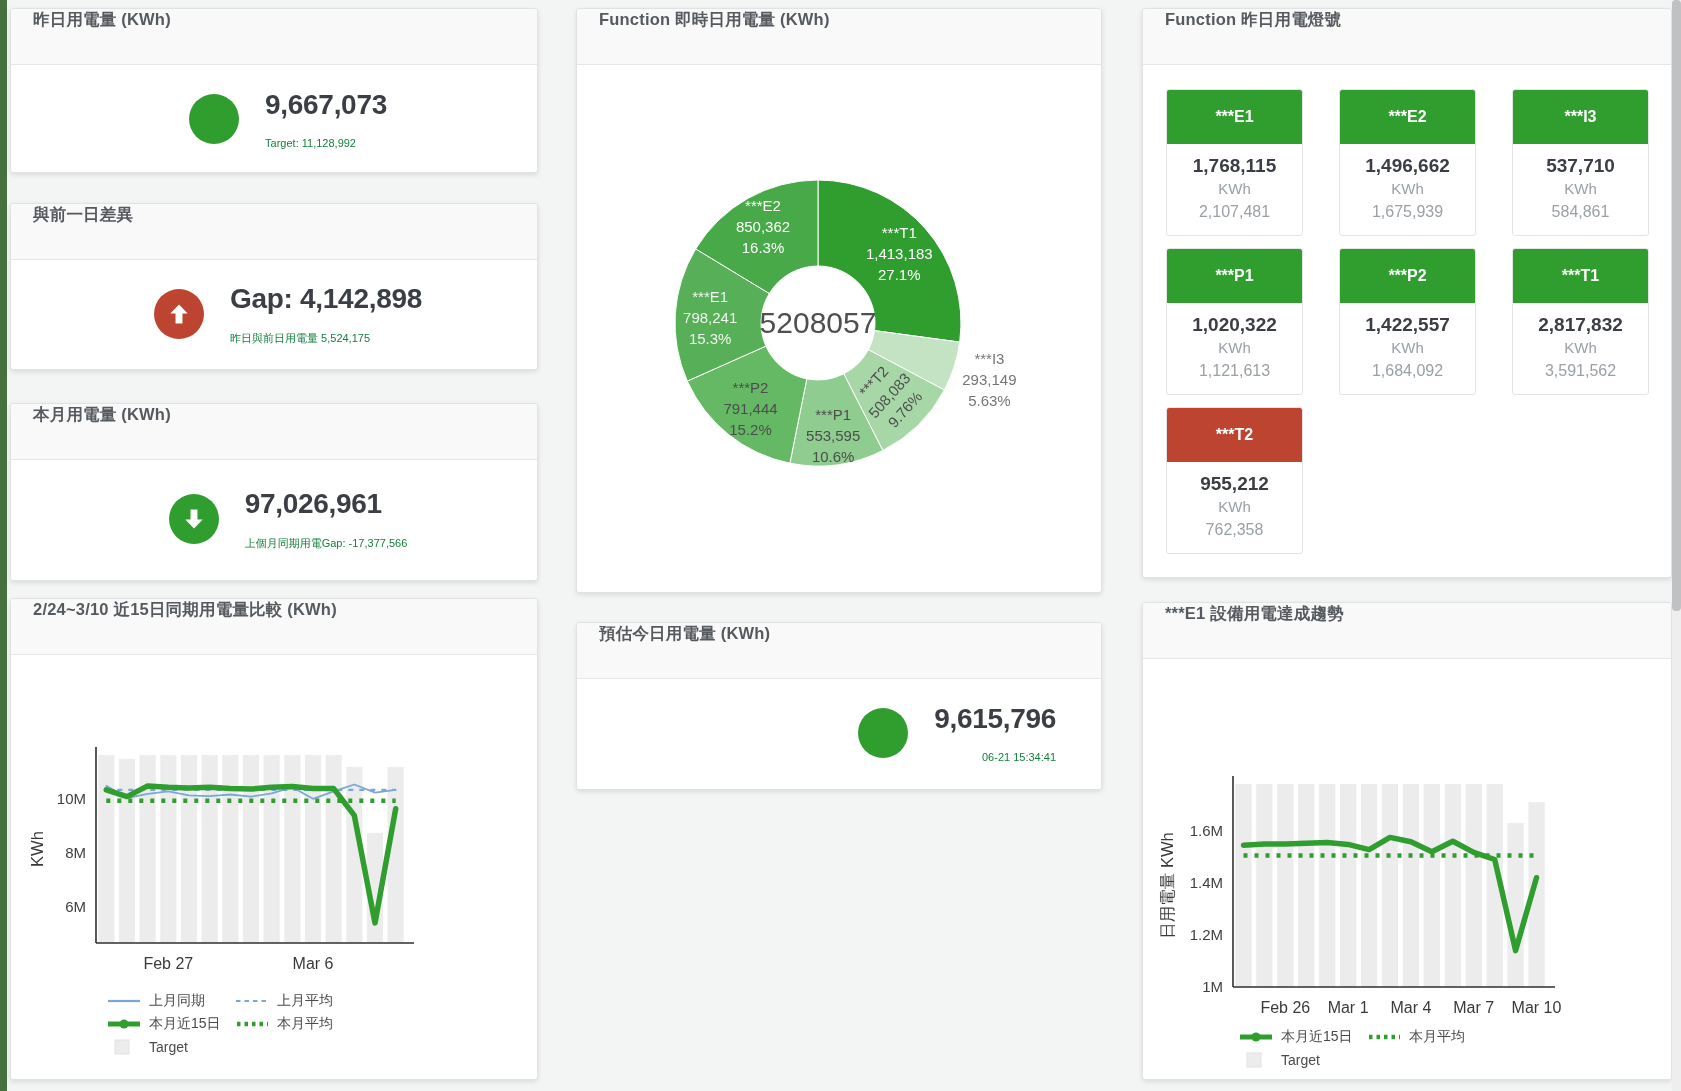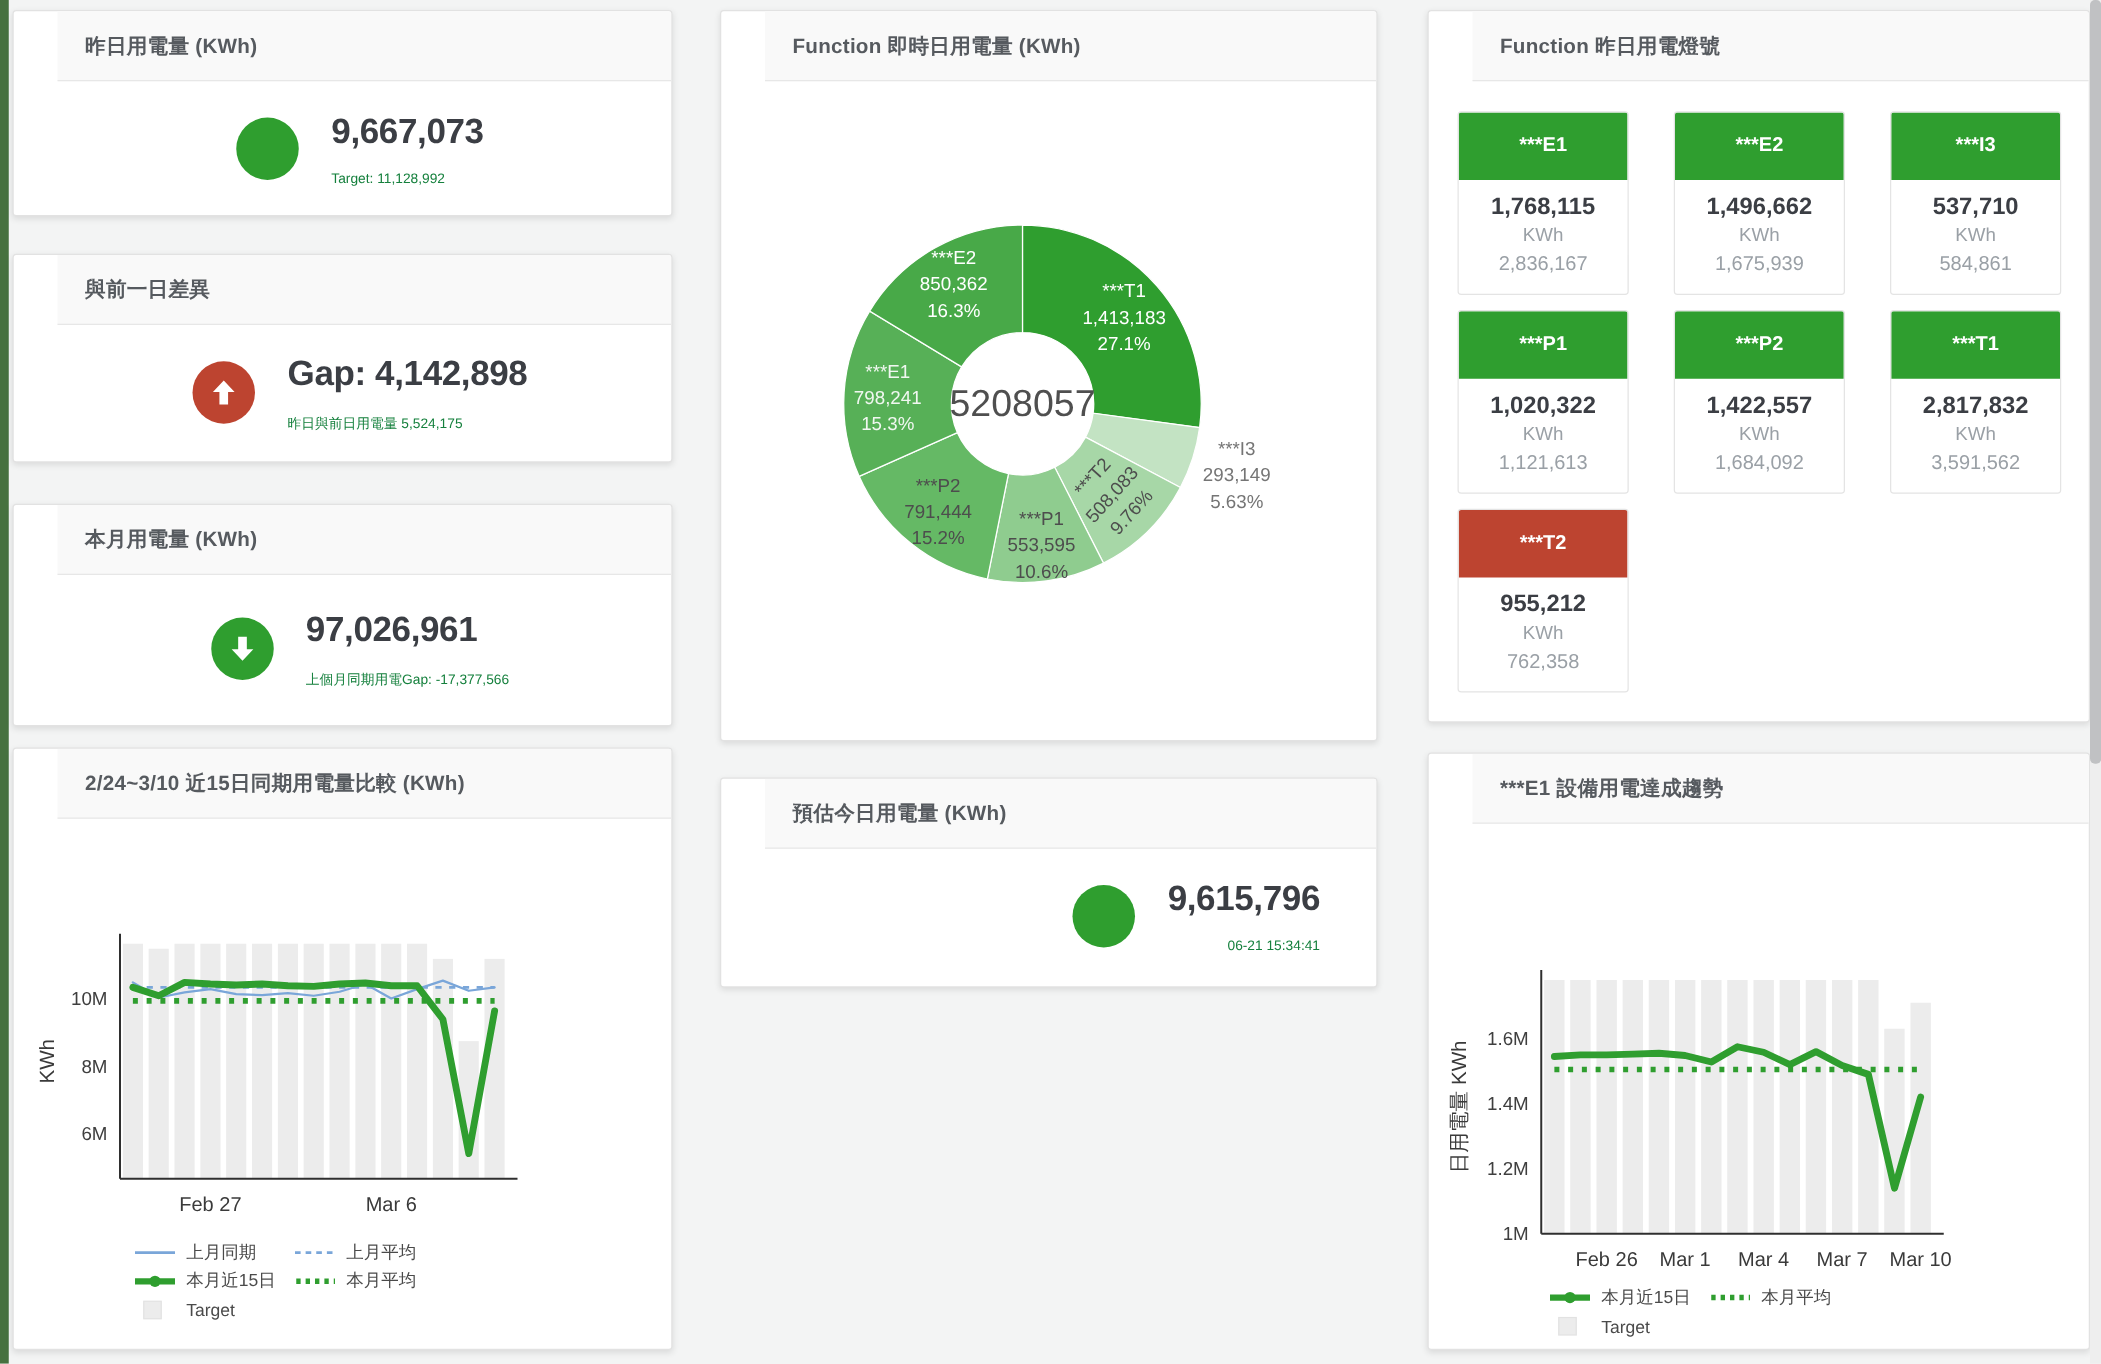--- a/index.html
+++ b/index.html
@@ -3,21 +3,21 @@
 <meta charset="utf-8">
 <style>
   * { margin:0; padding:0; box-sizing:border-box; }
   html,body { width:1681px; height:1091px; }
   body { font-family:"Liberation Sans","DejaVu Sans",sans-serif; background:#f3f4f4; position:relative; overflow:hidden; }
   .sidebar-edge { position:absolute; left:0; top:0; width:7px; height:100%; background:#46713f; }
   .scrollbar { position:absolute; right:0; top:0; width:9px; height:100%; background:#eeeeee; }
   .scrollbar-thumb { position:absolute; top:0; left:0; width:100%; height:56%; background:#c0c1c3; border-radius:4px; }
   .panel { position:absolute; background:#fff; border:1px solid #e2e2e2; border-radius:3px;
            box-shadow:0 2px 5px rgba(0,0,0,.10); overflow:hidden; }
-  .phead { height:56px; background:#f9f9f9; border-bottom:1px solid #e7e7e7; display:flex; align-items:center; padding:0 22px;margin-left:35px; }
+  .phead { height:56px; background:#f9f9f9; border-bottom:1px solid #e7e7e7; display:flex; align-items:flex-start; padding:0 22px; }
   .ptitle { font-size:16.5px; font-weight:700; color:#565a5f; letter-spacing:.2px; }
   .pbody { position:relative; }
 
   
   .p-yesterday { left:10px; top:8px;   width:528px; height:165px; }
   .p-gap       { left:10px; top:203px; width:528px; height:167px; }
   .p-month     { left:10px; top:403px; width:528px; height:178px; }
   .p-compare   { left:10px; top:598px; width:528px; height:482px; }
   .p-donut     { left:576px; top:8px;  width:526px; height:585px; }
   .p-estimate  { left:576px; top:622px; width:526px; height:168px; }
@@ -219,21 +219,21 @@
   <div class="phead">
       <span class="ptitle">Function 昨日用電燈號</span>
     </div>
   <div class="pbody">
     <div class="tile-grid" id="tile-grid">
   <div class="tile">
     <div class="tile-header" style="background: rgb(47, 158, 47);">***E1</div>
     <div class="tile-body">
       <div class="tile-value">1,768,115</div>
       <div class="tile-unit">KWh</div>
-      <div class="tile-target">2,836,167</div>
+      <div class="tile-target">2,107,481</div>
     </div>
   </div>
 
   <div class="tile">
     <div class="tile-header" style="background: rgb(47, 158, 47);">***E2</div>
     <div class="tile-body">
       <div class="tile-value">1,496,662</div>
       <div class="tile-unit">KWh</div>
       <div class="tile-target">1,675,939</div>
     </div>

